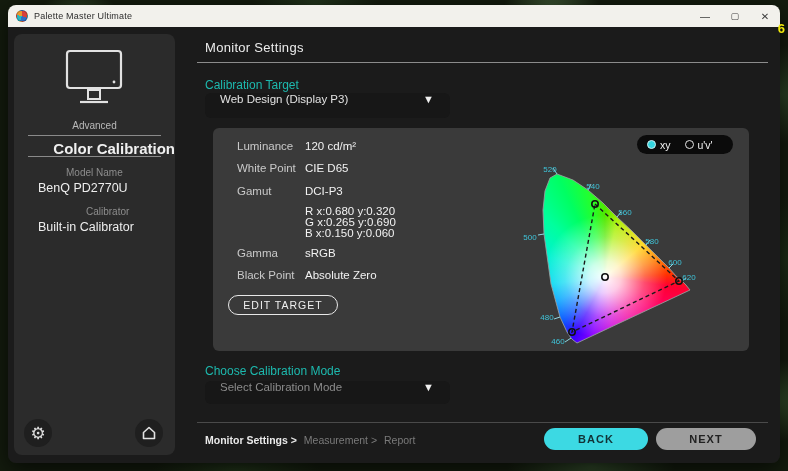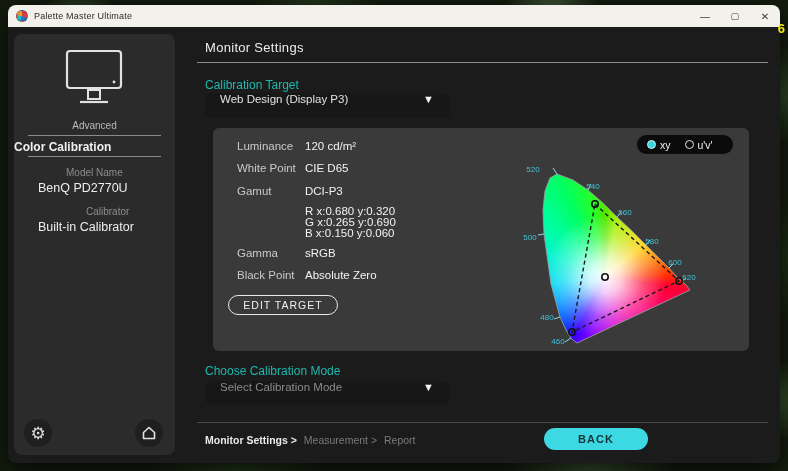--- a/index.html
+++ b/index.html
@@ -55,21 +55,21 @@
   }
   
   .sidebar {
     position:absolute; left:6px; top:7px; width:161px; height:421px;
     background:#2b2b2b; border-radius:8px;
   }
   .monitor-icon { position:absolute; left:42px; top:12px; }
   .sb-mode { position:absolute; top:86px; width:100%; text-align:center; font-size:10px; color:#b9b9b9; }
   .sb-div { position:absolute; left:14px; right:14px; height:1px; background:#8a8a8a; }
   .sb-div.d1 { top:101px; } .sb-div.d2 { top:122px; }
-  .sb-section { position:absolute; top:106px; width:100%; text-align:left; font-size:12px; font-weight:bold; color:#f0f0f0; }
+  .sb-section { position:absolute; top:106px; width:100%; text-align:right; font-size:15px; font-weight:bold; color:#f0f0f0; }
   .sb-label { position:absolute; left:24px; font-size:10px; color:#8d8d8d; }
   .sb-value { position:absolute; left:24px; font-size:12.5px; color:#ededed; }
   .sb-model-label { top:133px;margin-left:28px; } .sb-model { top:147px; }
   .sb-cal-label { top:172px;margin-left:48px; } .sb-cal { top:186px; }
   .round-btn {
     position:absolute; bottom:8px; width:28px; height:28px; border-radius:50%;
     background:#1f1f1f; display:flex; align-items:center; justify-content:center;
   }
   .round-btn.gear { left:10px; color:#dcdcdc; font-size:17px; }
   .round-btn.home { right:12px; }
@@ -125,21 +125,21 @@
         #cf00d8 172deg, #8a00ff 192deg, #3c00ff 207deg, #0b50ff 222deg,
         #00a2ff 243deg, #00d9f2 263deg, #00f2d2 290deg, #00ff9e 315deg,
         #00ff62 335deg, #23ff2e 349deg, #50e800 360deg);
     clip-path: path('M364 215 L362 213.5 L360 212 L358 210 L354 204 L347 189 L338 156 L331 106 L330 82 L332 63 L337 50 L344 46 L360 52 L375 62 L390 75 L404 89 L419 103 L433 117 L445 129 L456 140 L463 148 L469 153 L473 157 L477 162 Z');
   }
   .diagram-svg { position:absolute; inset:0; pointer-events:none; }
   .wl {
     position:absolute; transform:translate(-50%,-50%);
     font-size:8px; color:#3fc3d8; pointer-events:none;
   }
-  .wl0{left:320px;top:41px;text-align:right;} .wl1{left:380px;top:58px;} .wl2{left:412px;top:84px;}
+  .wl0{left:337px;top:41px;text-align:right;} .wl1{left:380px;top:58px;} .wl2{left:412px;top:84px;}
   .wl3{left:439px;top:113px;} .wl4{left:462px;top:134px;} .wl5{left:476px;top:149px;}
   .wl6{left:317px;top:109px;} .wl7{left:334px;top:189px;} .wl8{left:345px;top:213px;}
   
   .main-div2 { position:absolute; left:189px; top:395px; width:571px; height:1px; background:#4a4a4a; }
   .breadcrumb { position:absolute; left:197px; top:407px; font-size:10.5px; }
   .crumb-active { color:#e9e9e9; font-weight:bold; }
   .crumb { color:#7a7a7a; margin-left:4px; }
   .pill-btn {
     position:absolute; top:401px; height:22px; border-radius:11px; border:none;
     font-size:11px; font-weight:bold; letter-spacing:1px;
@@ -267,16 +267,17 @@
         <span class="dd-arrow">▼</span>
       </div>
 
       <div class="main-div2"></div>
       <div class="breadcrumb">
         <span class="crumb-active">Monitor Settings &gt;</span>
         <span class="crumb">Measurement &gt;</span>
         <span class="crumb">Report</span>
       </div>
       <button class="pill-btn back-btn">BACK</button>
+      <button class="pill-btn next-btn">NEXT</button>
 
     </div>
   </div>
 </div>
 
 </body></html>

